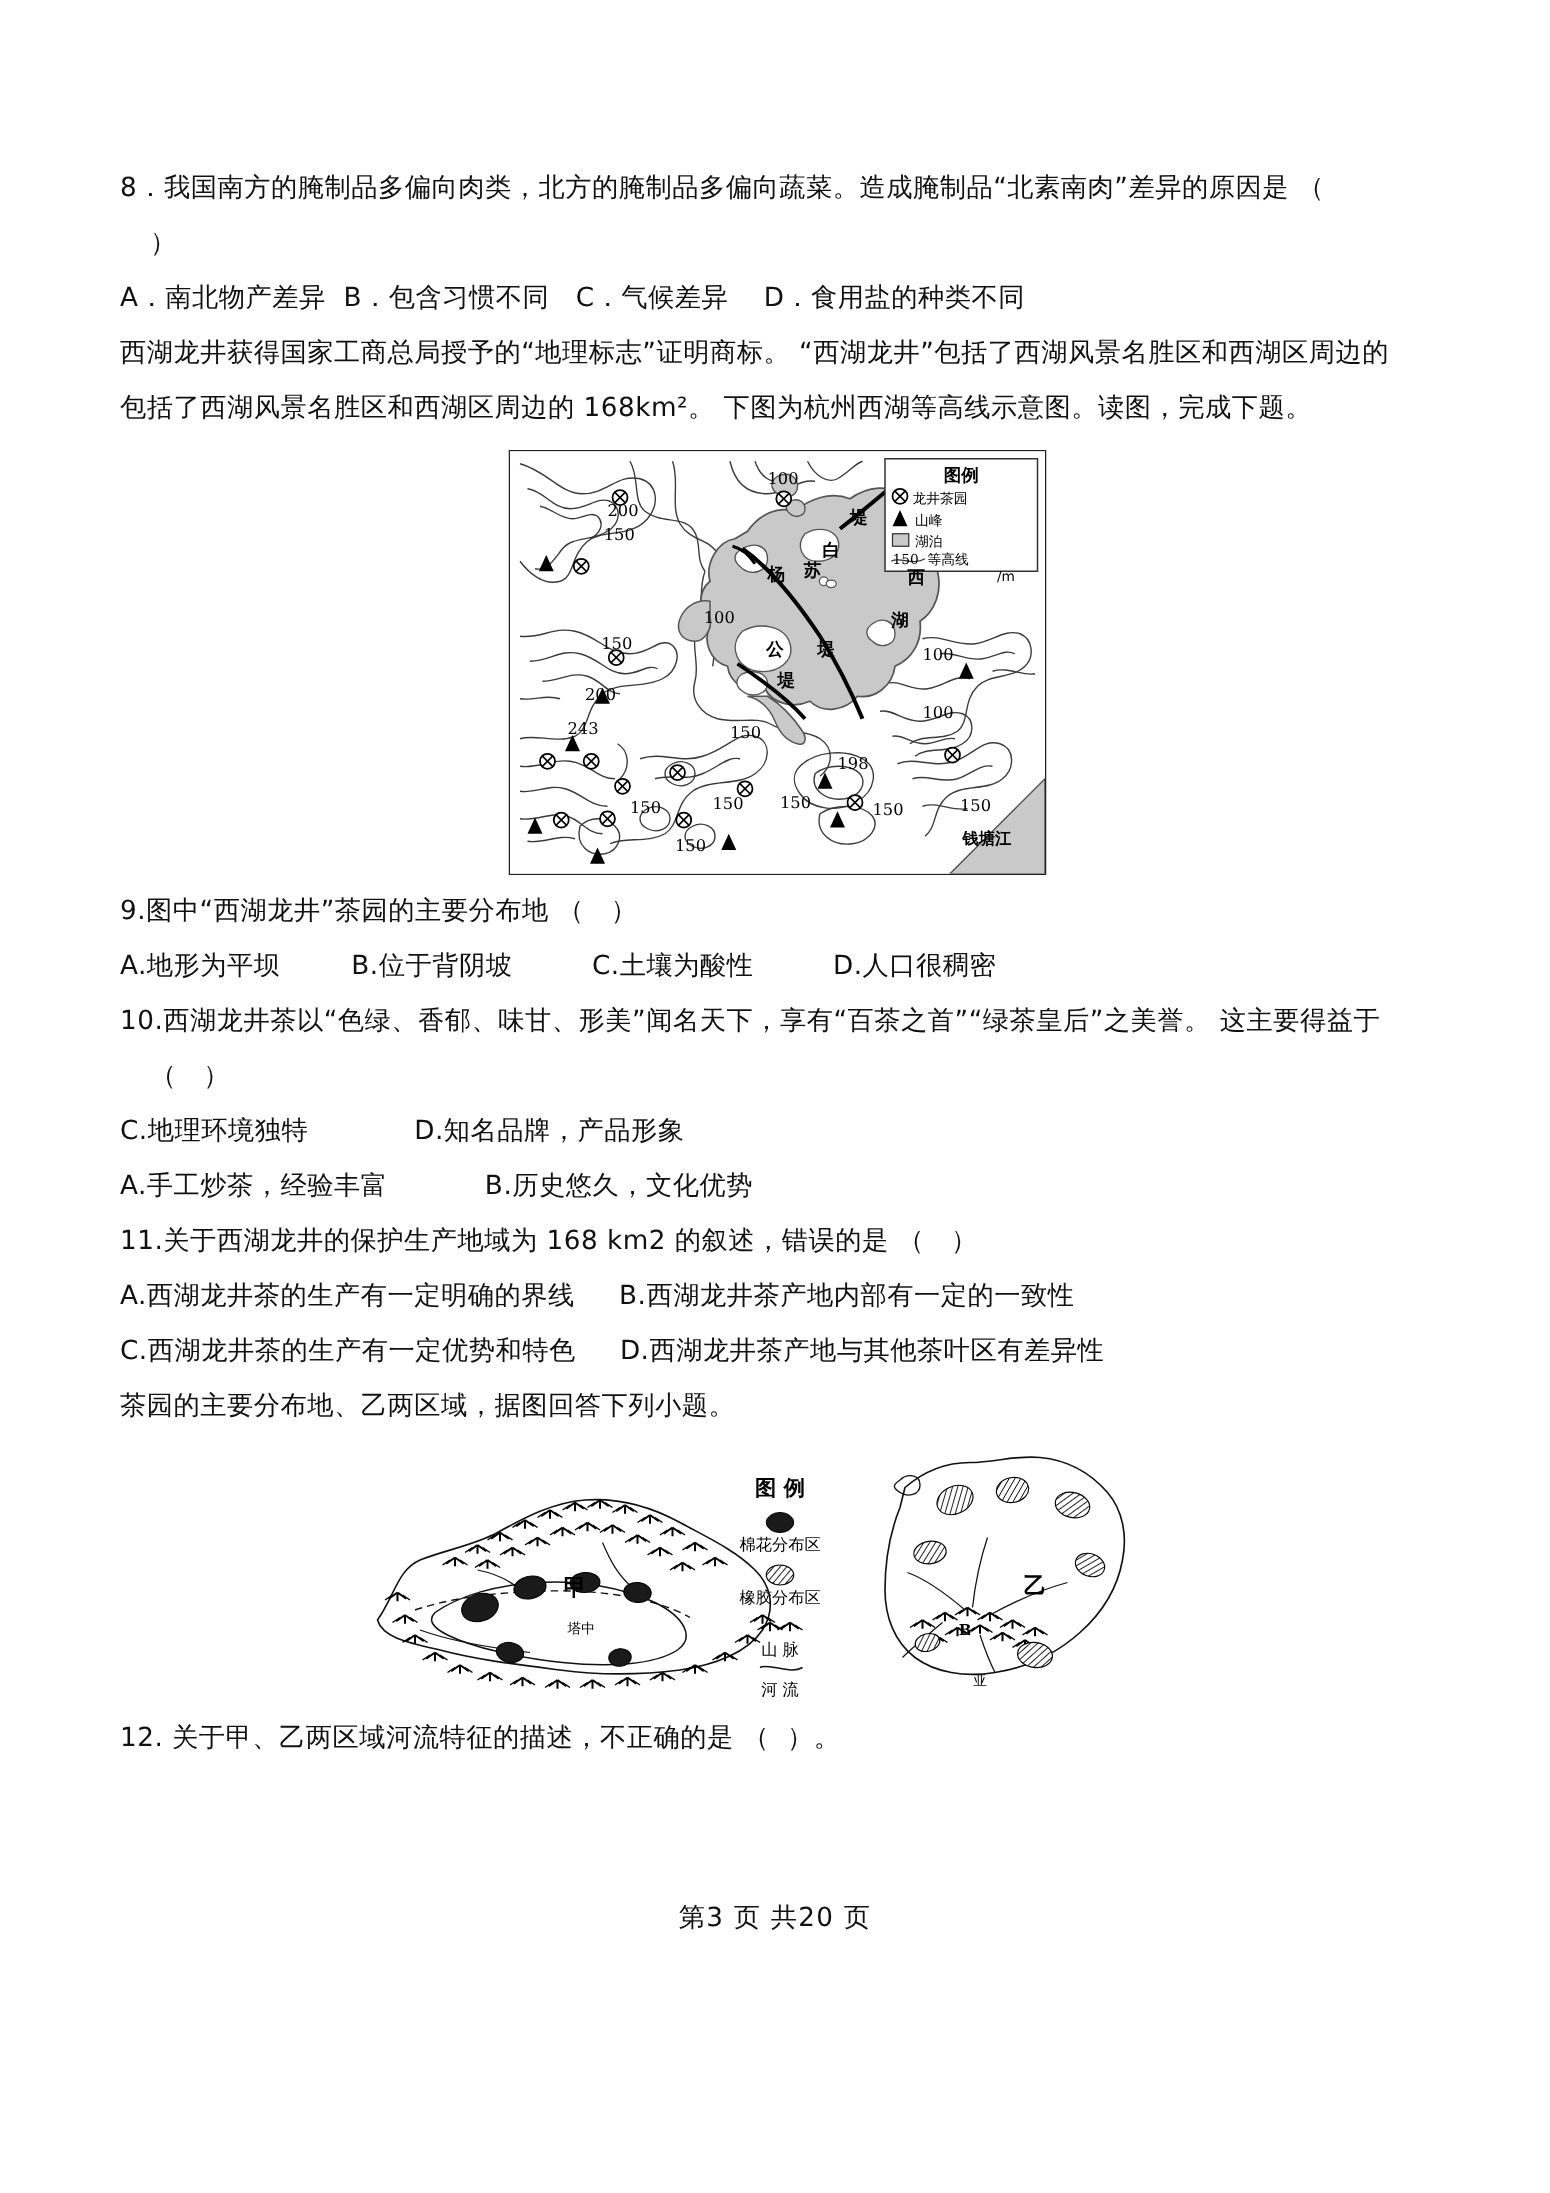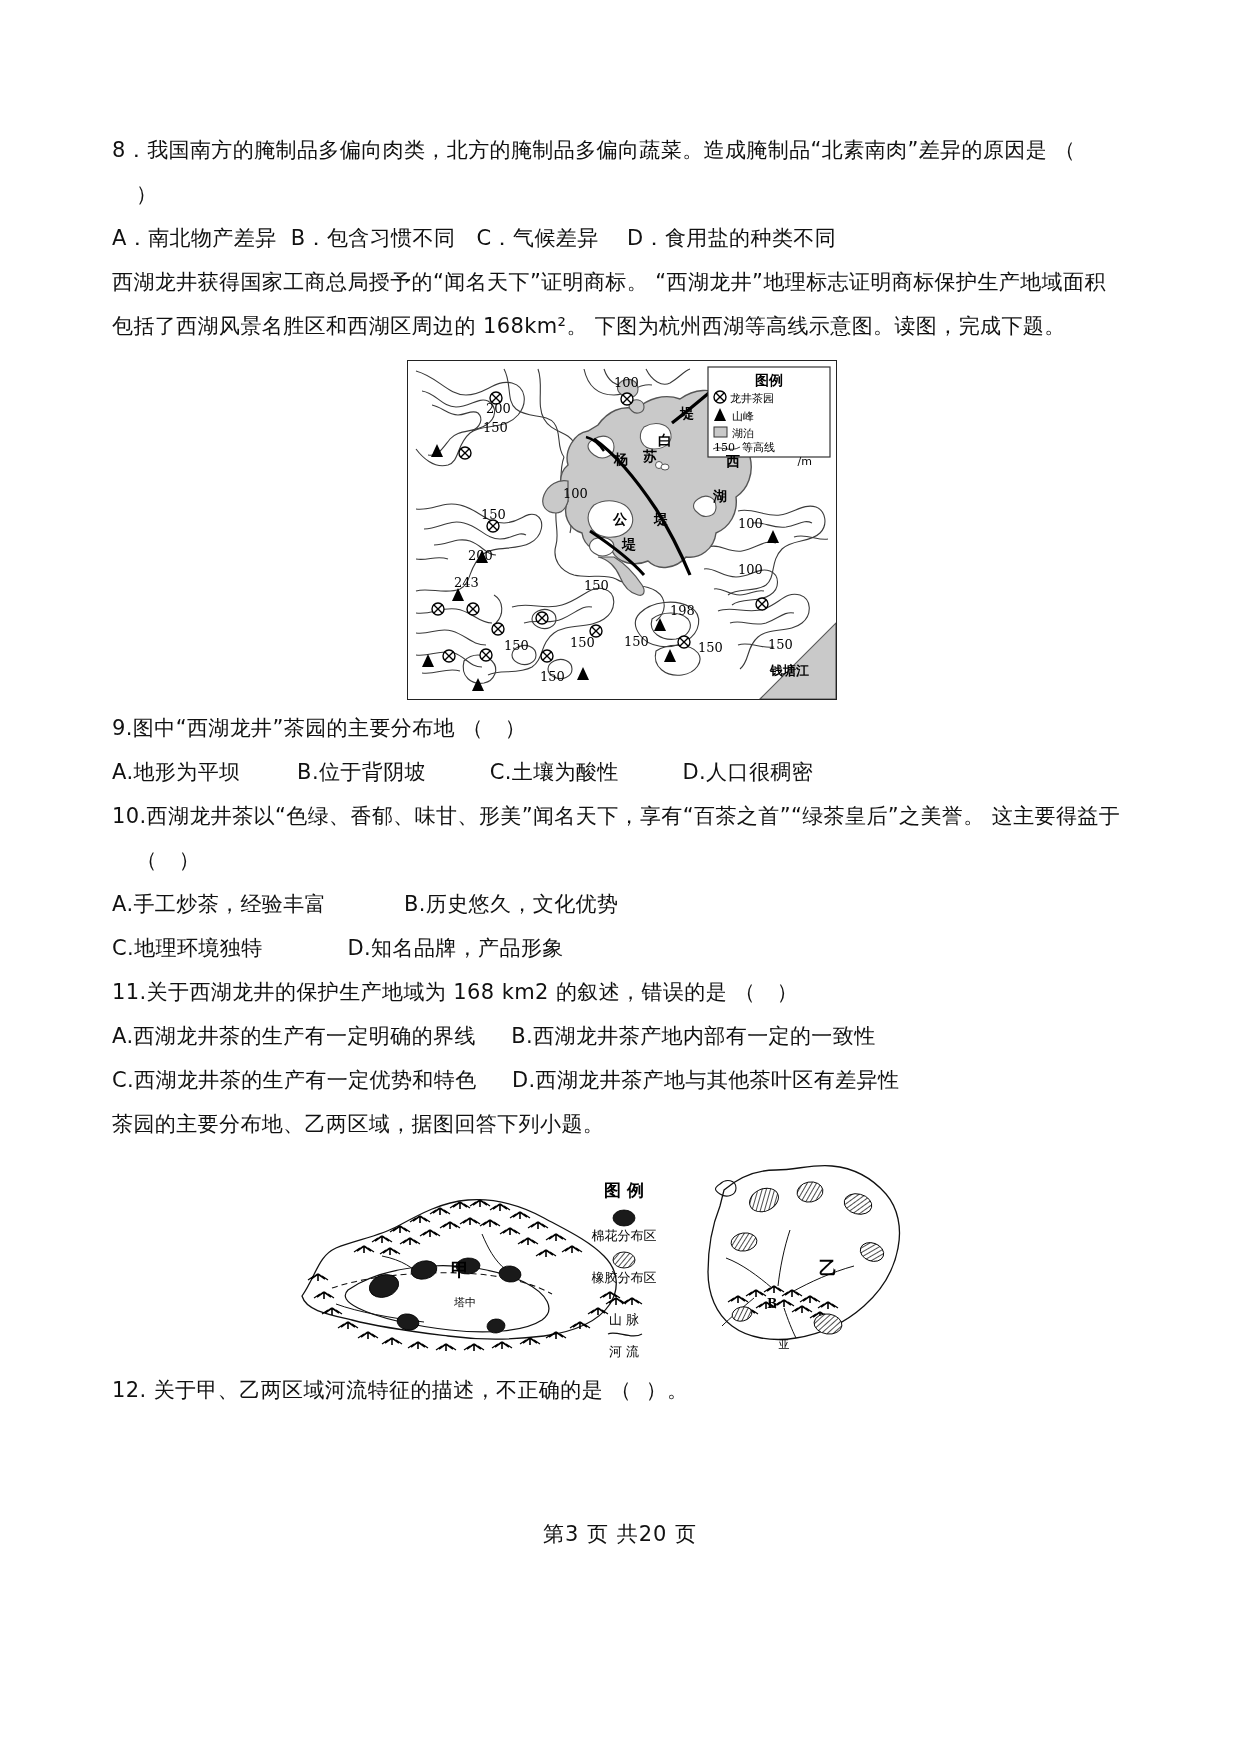--- a/index.html
+++ b/index.html
@@ -21,21 +21,20 @@
     left: 96px;
     top: 128px;
     width: 1052px;
   }
   .line {
     font-size: 21px;
     line-height: 44px;
     letter-spacing: 0.4px;
     white-space: pre-wrap;
     color: #111;
-    margin-left: 16px;
   }
   .line.indent {
     padding-left: 24px;
   }
 
   
   .fig1-wrap {
     margin: 12px 0 6px 0;
     display: flex;
     justify-content: center;
@@ -82,21 +81,21 @@
 <body>
 
 <div class="page">
 
   <div class="content">
 
     <div class="line cjk">8．我国南方的腌制品多偏向肉类，北方的腌制品多偏向蔬菜。造成腌制品“北素南肉”差异的原因是 （</div>
     <div class="line cjk indent">）</div>
     <div class="line cjk">A．南北物产差异  B．包含习惯不同   C．气候差异    D．食用盐的种类不同</div>
 
-    <div class="line cjk">西湖龙井获得国家工商总局授予的“闻名天下”证明商标。 “西湖龙井”地理标志证明商标保护生产地域面积</div>
+    <div class="line cjk">西湖龙井获得国家工商总局授予的“地理标志”证明商标。 “西湖龙井”包括了西湖风景名胜区和西湖区周边的</div>
     <div class="line cjk">包括了西湖风景名胜区和西湖区周边的 168km²。 下图为杭州西湖等高线示意图。读图，完成下题。</div>
 
     <div class="fig1-wrap">
       <div class="fig1">
         <svg width="428" height="338" viewBox="0 0 428 338" xmlns="http://www.w3.org/2000/svg">
           <defs>
             <g id="teaIcon">
               <circle r="6" fill="#fff" stroke="#000" stroke-width="1.4"></circle>
               <line x1="-4.3" y1="-4.3" x2="4.3" y2="4.3" stroke="#000" stroke-width="1.3"></line>
               <line x1="-4.3" y1="4.3" x2="4.3" y2="-4.3" stroke="#000" stroke-width="1.3"></line>
@@ -294,22 +293,22 @@
           </g>
         </svg>
       </div>
     </div>
 
     <div class="line cjk">9.图中“西湖龙井”茶园的主要分布地 （   ）</div>
     <div class="line cjk">A.地形为平坝        B.位于背阴坡         C.土壤为酸性         D.人口很稠密</div>
 
     <div class="line cjk">10.西湖龙井茶以“色绿、香郁、味甘、形美”闻名天下，享有“百茶之首”“绿茶皇后”之美誉。 这主要得益于</div>
     <div class="line cjk indent">（   ）</div>
+    <div class="line cjk">C.地理环境独特            D.知名品牌，产品形象</div>
     <div class="line cjk">A.手工炒茶，经验丰富           B.历史悠久，文化优势</div>
-    <div class="line cjk">C.地理环境独特            D.知名品牌，产品形象</div>
 
     <div class="line cjk">11.关于西湖龙井的保护生产地域为 168 km2 的叙述，错误的是 （   ）</div>
     <div class="line cjk">A.西湖龙井茶的生产有一定明确的界线     B.西湖龙井茶产地内部有一定的一致性</div>
     <div class="line cjk">C.西湖龙井茶的生产有一定优势和特色     D.西湖龙井茶产地与其他茶叶区有差异性</div>
 
     <div class="line cjk">茶园的主要分布地、乙两区域，据图回答下列小题。</div>
 
     <div class="fig2-wrap">
       <div class="fig2">
         <svg width="700" height="208" viewBox="0 0 700 208" xmlns="http://www.w3.org/2000/svg">

